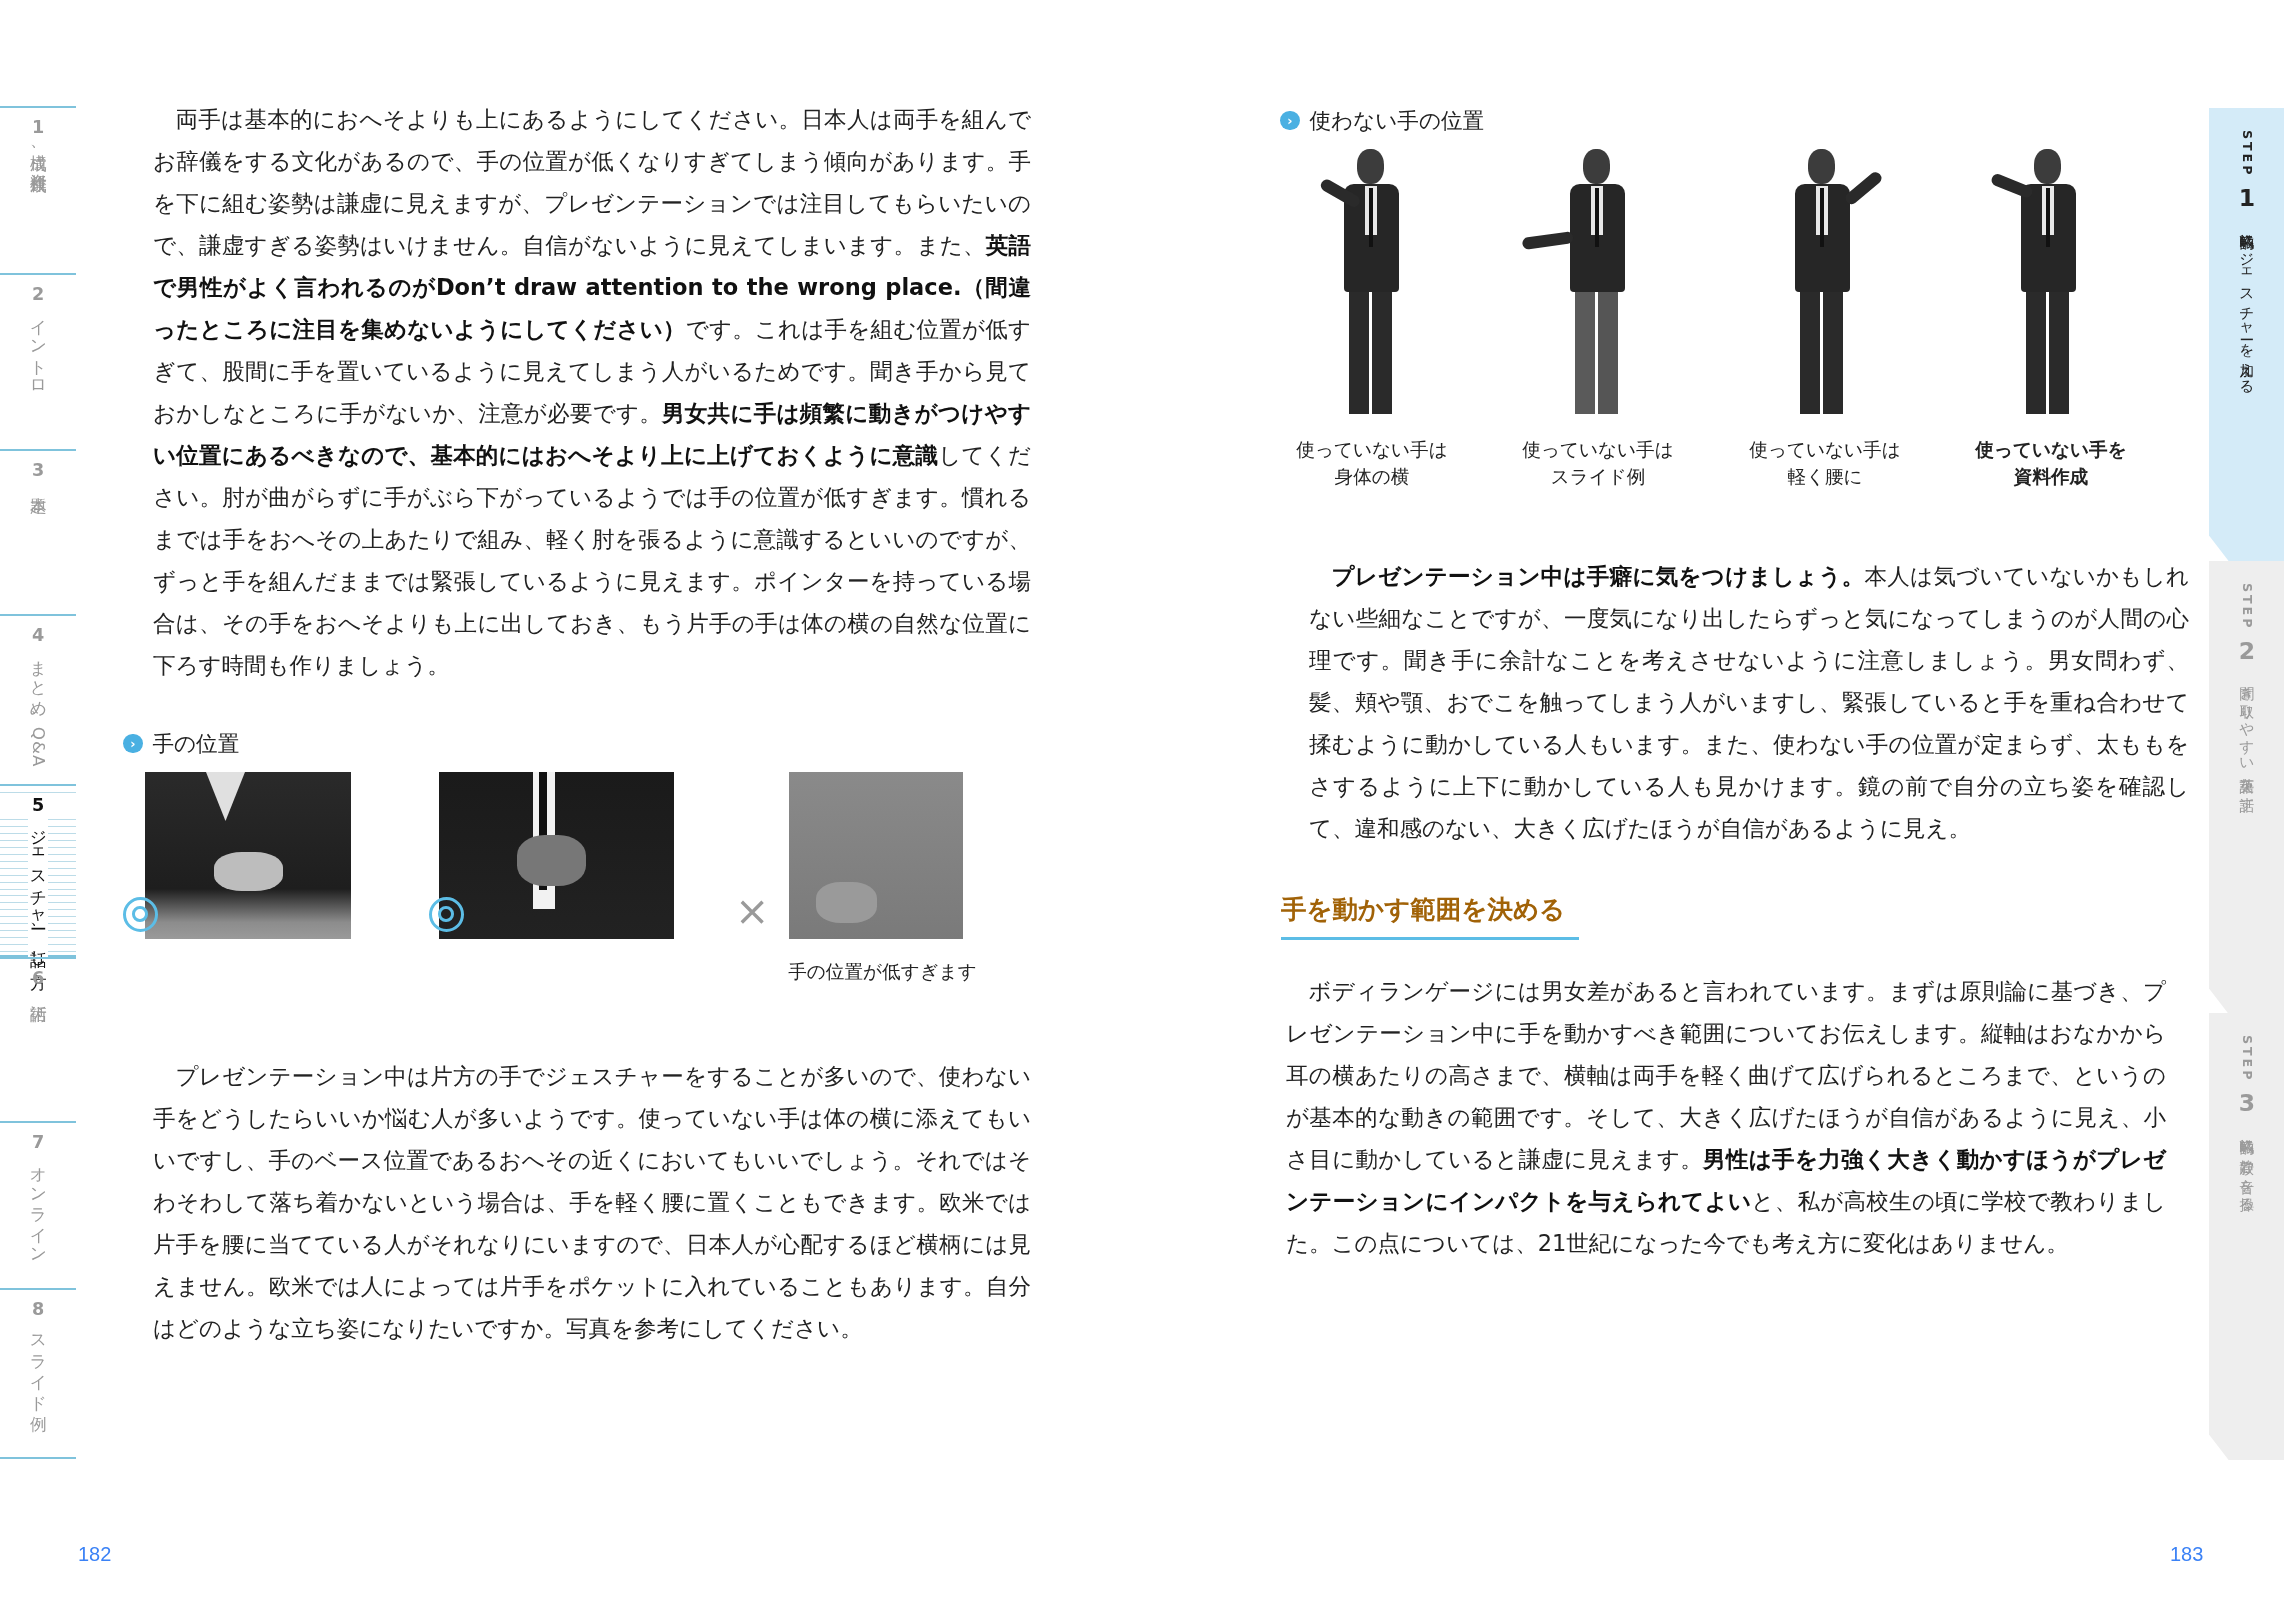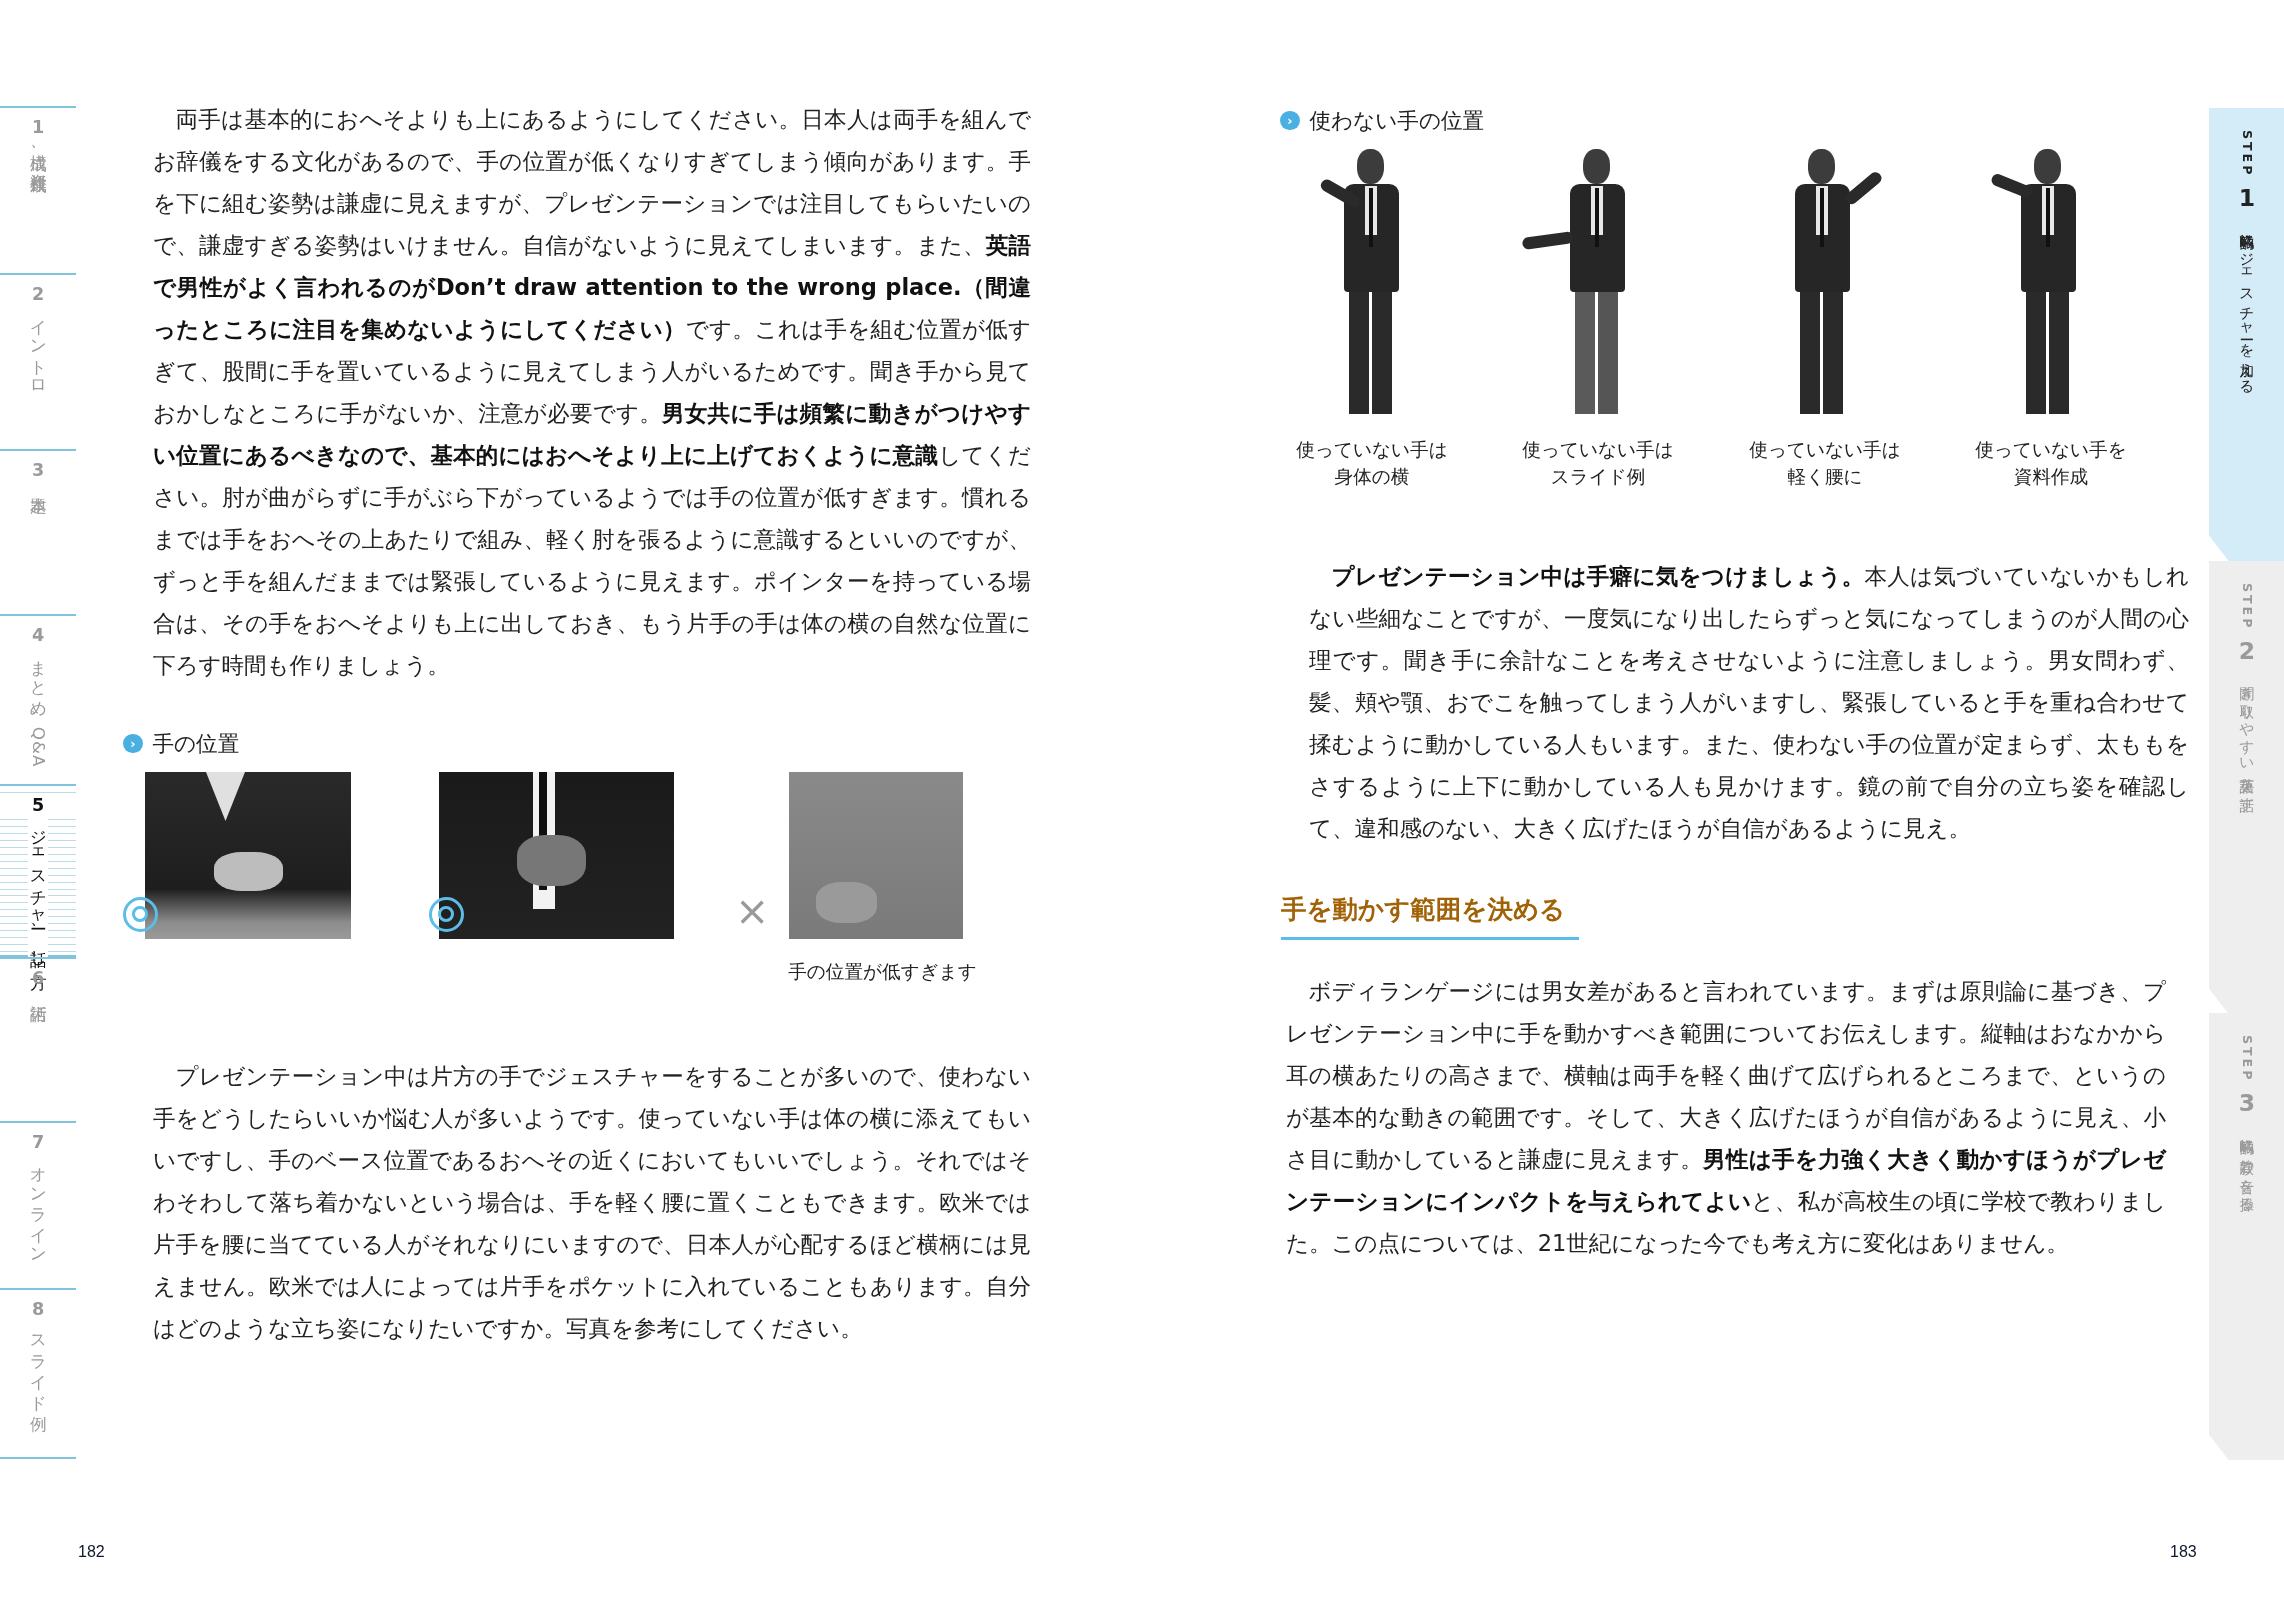--- a/index.html
+++ b/index.html
@@ -49,21 +49,21 @@
   .blue-rule { position: absolute; height: 2.9px; background: #5cbde6; }
 
   
   .step-tab { position: absolute; right: 0; width: 76px; clip-path: polygon(0 0, 100% 0, 100% 100%, 19.6px 100%, 0 calc(100% - 25.5px)); text-align: center; }
   .step1 { background: #d4ebf8; color: #222; }
   .step2, .step3 { background: #eeeeee; color: #9a9a9a; }
   .step-word { display: block; writing-mode: vertical-rl; margin: 21.6px auto 0; font-size: 12.7px; font-weight: bold; letter-spacing: 2.9px; line-height: 15.7px; }
   .step-num { display: block; font-size: 23.5px; font-weight: bold; margin-top: 7.8px; line-height: 27.4px; }
   .step-lbl { display: block; writing-mode: vertical-rl; margin: 9.8px auto 0; font-size: 14.7px; line-height: 17.6px; letter-spacing: 1px; }
 
-  .page-num { position: absolute; font-size: 16px; color: #0f172a; font-family: "Liberation Sans", sans-serif; }
+  .page-num { position: absolute; font-size: 20px; color: #3b82f6; font-family: "Liberation Sans", sans-serif; }
 </style>
 </head>
 <body>
 
 <nav class="chapter-index">
   <div class="chap" style="top:0;height:167px;">
     <span class="num">1</span>
     <span class="lbl">構成、資料作成</span>
   </div>
   <div class="chap" style="top:167px;height:167px;">
@@ -170,21 +170,21 @@
   <div>身体の横</div>
 </div>
 <div class="caption" style="left:1500px;top:437px;width:196px;">
   <div>使っていない手は</div>
   <div>スライド例</div>
 </div>
 <div class="caption" style="left:1727px;top:437px;width:196px;">
   <div>使っていない手は</div>
   <div>軽く腰に</div>
 </div>
-<div class="caption" style="left:1953px;top:437px;width:196px;">
+<div class="caption" style="left:1953px;top:437px;width:196px;font-weight:bold;">
   <div>使っていない手を</div>
   <div>資料作成</div>
 </div>
 
 <div class="para indent" style="left:1281px;top:555px;width:880px;"><b>プレゼンテーション中は手癖に気をつけましょう。</b><span>本人は気づいていないかもしれない些細なことですが、一度気になり出したらずっと気になってしまうのが人間の心理です。聞き手に余計なことを考えさせないように注意しましょう。男女問わず、髪、頬や顎、おでこを触ってしまう人がいますし、緊張していると手を重ね合わせて揉むように動かしている人もいます。また、使わない手の位置が定まらず、太ももをさするように上下に動かしている人も見かけます。鏡の前で自分の立ち姿を確認して、違和感のない、大きく広げたほうが自信があるように見え。</span></div>
 
 <div class="blue-head" style="left:1281px;top:892px;">手を動かす範囲を決める</div>
 <div class="blue-rule" style="left:1281px;top:937px;width:298px;"></div>
 
 <div class="para indent" style="left:1258px;top:970px;width:880px;"><span>ボディランゲージには男女差があると言われています。まずは原則論に基づき、プレゼンテーション中に手を動かすべき範囲についてお伝えします。縦軸はおなかから耳の横あたりの高さまで、横軸は両手を軽く曲げて広げられるところまで、というのが基本的な動きの範囲です。そして、大きく広げたほうが自信があるように見え、小さ目に動かしていると謙虚に見えます。</span><b>男性は手を力強く大きく動かすほうがプレゼンテーションにインパクトを与えられてよい</b><span>と、私が高校生の頃に学校で教わりました。この点については、21世紀になった今でも考え方に変化はありません。</span></div>

